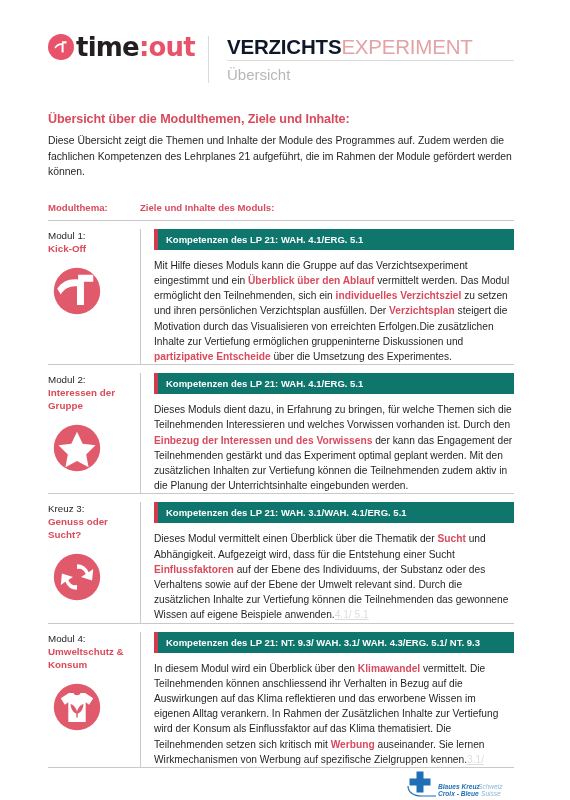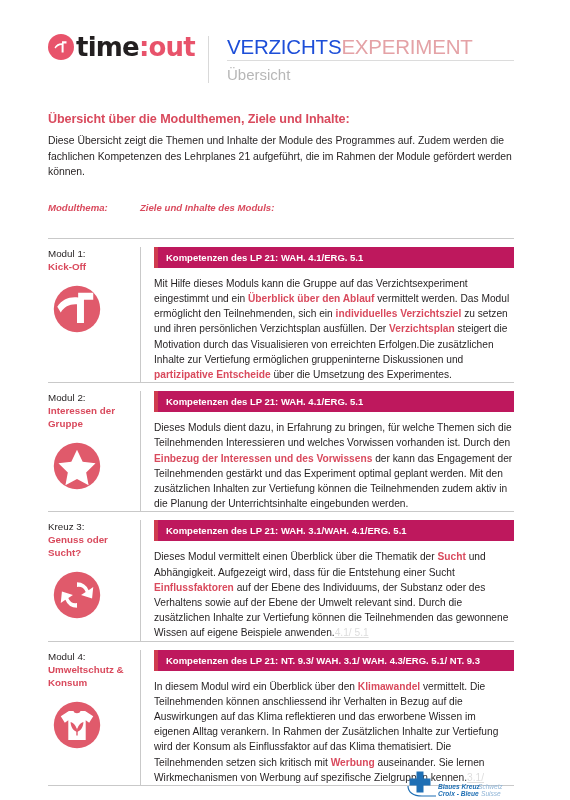--- a/index.html
+++ b/index.html
@@ -85,22 +85,22 @@
     margin-left: 10px;
     margin-top: 2px;
   }
   .doc-title {
     font-size: 20.5px;
     letter-spacing: -0.2px;
     line-height: 22px;
     white-space: nowrap;
   }
   .doc-title .strong {
-    font-weight: normal;
-    color: #1d4ed8;
+    font-weight: bold;
+    color: #0f172a;
   }
   .doc-title .light {
     font-weight: normal;
     color: #e4a2a6;
   }
   .title-rule {
     border-bottom: 1px solid #dcdcdc;
     margin-top: 2px;
     margin-bottom: 5px;
   }
@@ -123,23 +123,22 @@
     margin-top: 7px;
     color: #231f20;
   }
 
   
   .table {
     margin-top: 22px;
   }
   .col-head {
     display: flex;
-    padding-bottom: 25px;
+    padding-bottom: 7px;
     border-bottom: 1px solid #c9c9c9;
-    font-style: italic;
   }
   .col-head .c1 {
     flex: 0 0 92px;
     color: #d94a5d;
     font-weight: bold;
     font-size: 9.6px;
   }
   .col-head .c2 {
     color: #d94a5d;
     font-weight: bold;
@@ -176,21 +175,21 @@
     height: 58px;
   }
 
   .cell-right {
     flex: 1 1 auto;
     border-left: 1px solid #c9c9c9;
     padding-left: 13px;
     box-sizing: border-box;
   }
   .banner {
-    background: #be185d;
+    background: #0f766e;
     border-left: 4px solid #cf3c4f;
     color: #ffffff;
     font-weight: bold;
     font-size: 9.5px;
     padding: 5px 8px 5px 8px;
     box-sizing: border-box;
   }
   .body-text {
     font-size: 10.2px;
     line-height: 15.2px;

